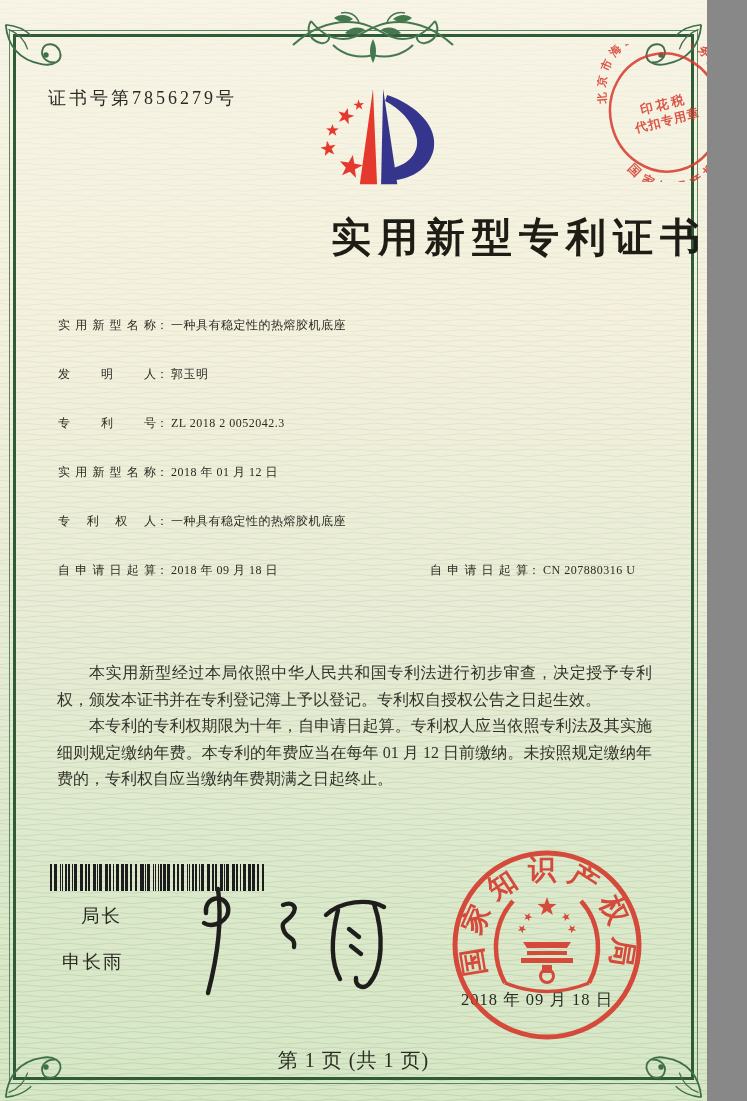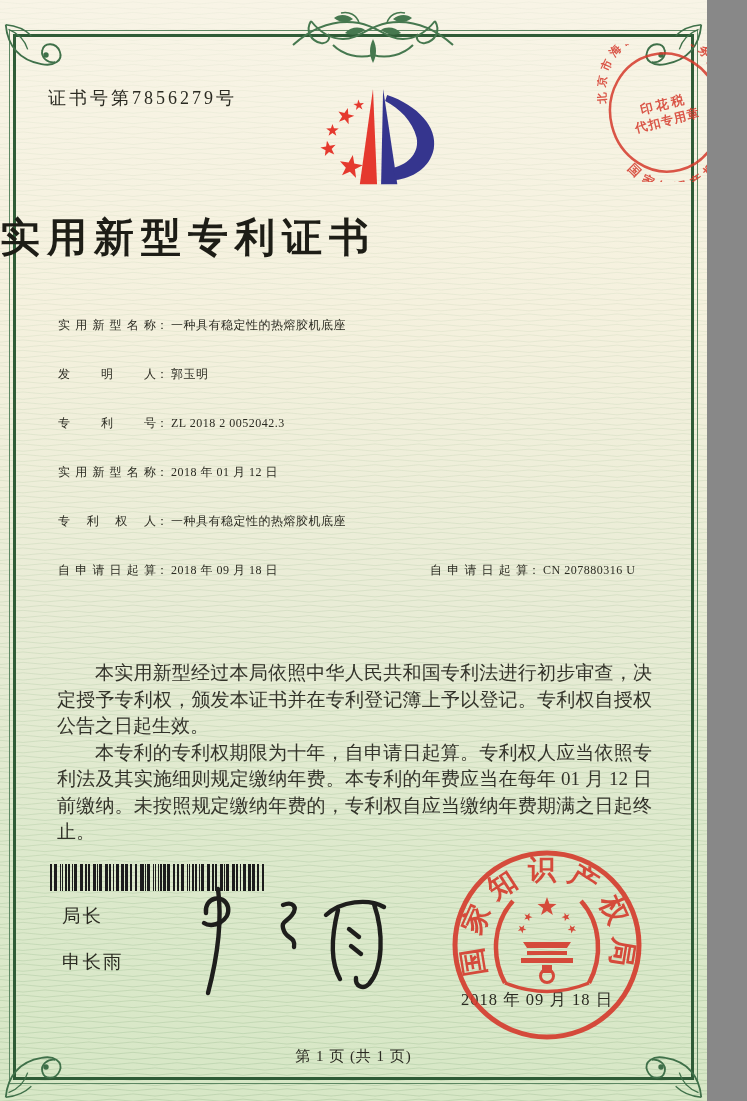--- a/index.html
+++ b/index.html
@@ -15,41 +15,41 @@
   .frame-inner{position:absolute;left:13px;right:13px;top:34px;bottom:21px;border:3px solid #2f5c37;z-index:1;}
   .corner{position:absolute;width:64px;height:64px;z-index:2;}
   .corner.bl{left:3px;bottom:1px;}
   .corner.br{right:3px;bottom:1px;transform:scaleX(-1);}
   .corner.tl{left:3px;top:22px;transform:scaleY(-1);}
   .corner.tr{right:3px;top:22px;transform:scale(-1,-1);}
   .top-orn{position:absolute;left:213px;top:5px;z-index:2;}
   .cert-no{position:absolute;left:48px;top:86px;font-size:18px;letter-spacing:3px;z-index:3;}
   .tax-stamp{position:absolute;left:597px;top:44px;width:138px;height:138px;z-index:4;}
   .logo{position:absolute;left:298px;top:74px;width:152px;height:118px;z-index:3;}
-  .title{position:absolute;left:0;right:0;top:210px;text-align:left;font-size:40px;font-weight:bold;letter-spacing:7px;color:#1d1d16;z-index:3;}
+  .title{position:absolute;left:0;right:0;top:210px;text-align:right;font-size:40px;font-weight:bold;letter-spacing:7px;color:#1d1d16;z-index:3;}
   .fields{position:absolute;left:58px;right:54px;top:314px;font-size:12px;line-height:23px;z-index:3;}
   .fld-row{margin-bottom:26px;}
   .fld-label{display:inline-block;width:98px;text-align:justify;text-align-last:justify;vertical-align:top;}
   .fld-colon{display:inline-block;vertical-align:top;}
   .fld-value{letter-spacing:.5px;}
   .fld-row.address{padding-right:58px;}
   .grant-row{white-space:nowrap;}
   .grant-left{display:inline-block;width:372px;}
   .grant-right{display:inline-block;}
-  .paras{position:absolute;left:57px;right:55px;top:660px;font-size:19px;line-height:26.5px;text-align:justify;color:#33332a;z-index:3;}
+  .paras{position:absolute;left:57px;right:55px;top:660px;font-size:16px;line-height:26.5px;text-align:justify;color:#33332a;z-index:3;}
   .paras p{margin:0;text-indent:2em;}
   .barcode{position:absolute;left:50px;top:864px;width:222px;height:27px;z-index:3;}
   .barcode rect{fill:#1c1c1c;}
   .signer{position:absolute;left:62px;top:903px;font-size:18.5px;letter-spacing:2px;z-index:3;}
-  .signer .t{margin-bottom:21px;}
+  .signer .t{margin-bottom:21px;margin-left:19px;}
   .signature{position:absolute;left:168px;top:882px;width:235px;height:122px;z-index:3;}
   .signature path{fill:none;stroke:#1e1e1c;stroke-width:4.4;stroke-linecap:round;stroke-linejoin:round;}
   .seal-date{position:absolute;left:461px;top:989px;font-size:16.5px;letter-spacing:1px;z-index:3;}
   .seal{position:absolute;left:447px;top:845px;width:200px;height:200px;z-index:4;opacity:.9;}
-  .footer{position:absolute;left:0;right:0;top:1047px;text-align:center;font-size:15px;letter-spacing:1px;z-index:3;}
+  .footer{position:absolute;left:0;right:0;top:1047px;text-align:center;font-size:20px;letter-spacing:1px;z-index:3;}
   .red{fill:#d53a2c;}
 </style>
 </head>
 <body>
 
 <svg width="0" height="0" style="position:absolute">
   <defs>
     <symbol id="corner-fl" viewBox="0 0 70 70">
       <g fill="none" stroke="#3f7049" stroke-width="2">
         <path d="M3,67 C5,44 18,28 42,24 C56,21 66,28 62,38 C58,48 45,48 43,39 C41,31 49,25 57,26"></path>

